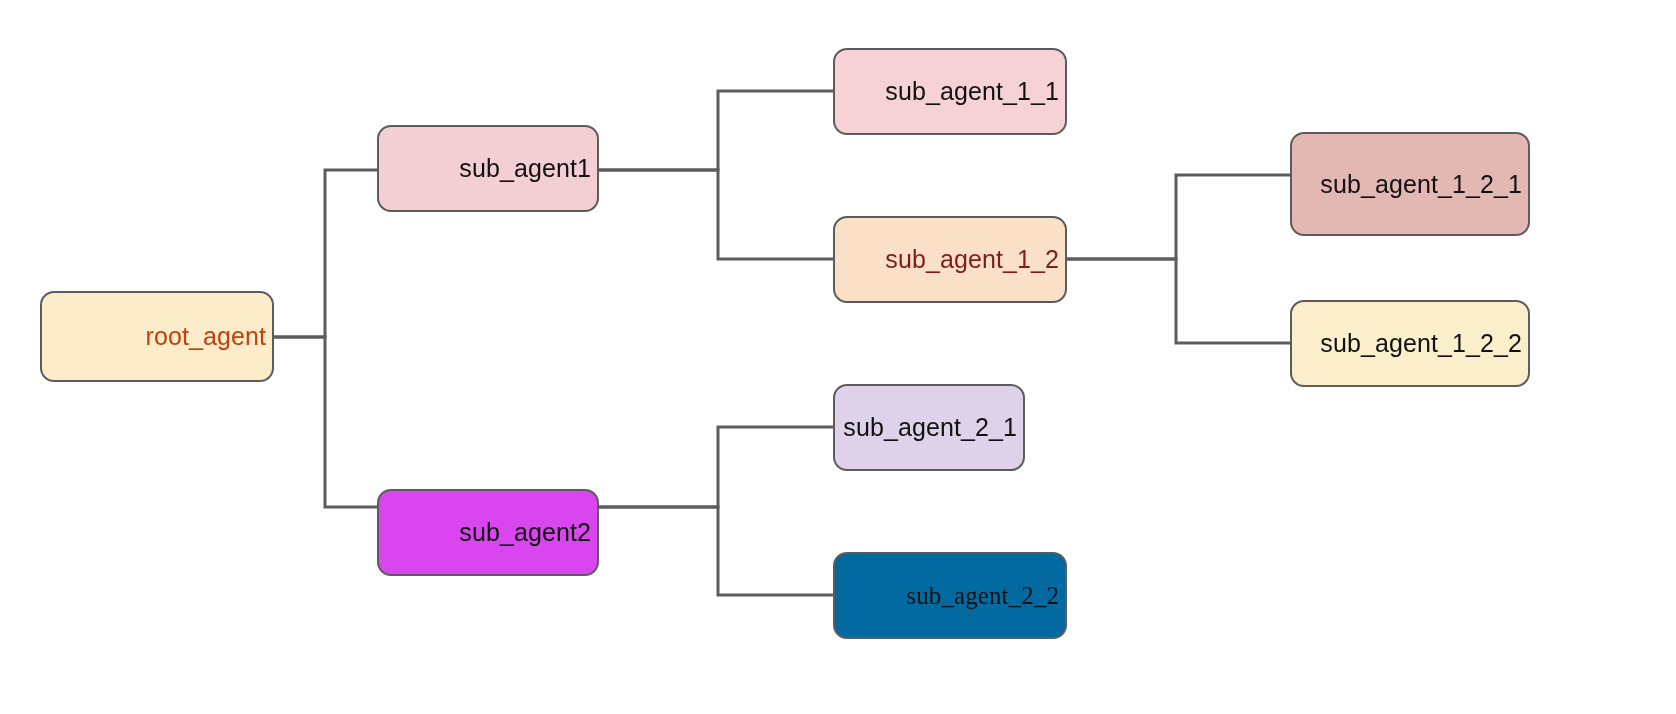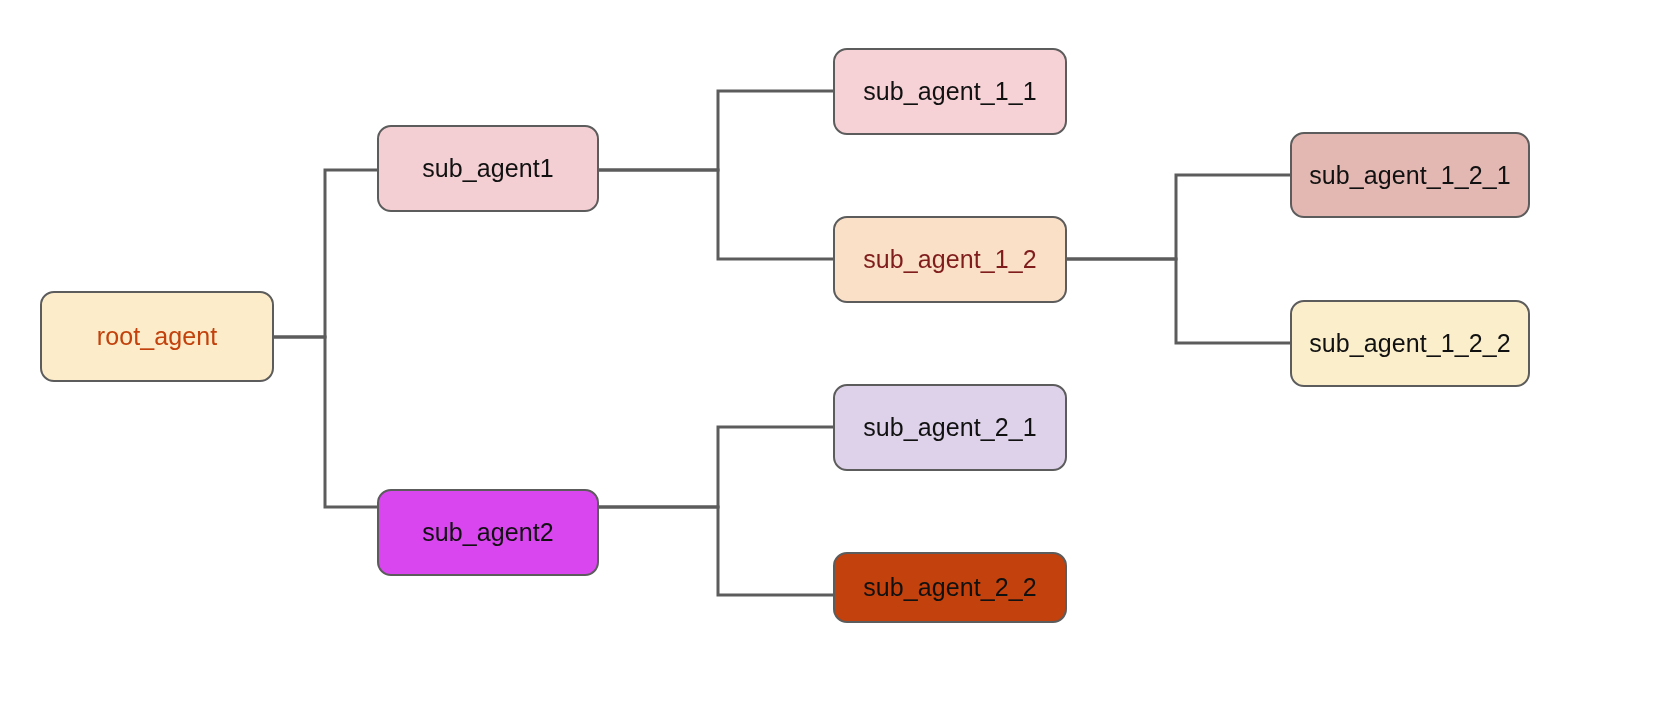--- a/index.html
+++ b/index.html
@@ -25,21 +25,21 @@
     top: 0;
     width: 1676px;
     height: 714px;
     pointer-events: none;
   }
   .node {
     position: absolute;
     box-sizing: border-box;
     display: flex;
     align-items: center;
-    justify-content: center;
+    justify-content: flex-end;
     border: 2px solid #5c5c5c;
     border-radius: 14px;
     color: #111111;
     font-size: 25px;
     font-weight: 400;
     letter-spacing: 0.1px;
     line-height: 1;
     text-align: center;
     white-space: nowrap;
     user-select: none;
@@ -72,26 +72,26 @@
       </div>
       <div class="node" style="left: 377px; top: 489px; width: 222px; height: 87px; background: #d946ef; border-color: rgb(92, 92, 92); color: rgb(17, 17, 17);">
         <span class="node-label">sub_agent2</span>
       </div>
       <div class="node" style="left: 833px; top: 48px; width: 234px; height: 87px; background: rgb(246, 210, 214); border-color: rgb(92, 92, 92); color: rgb(17, 17, 17);">
         <span class="node-label">sub_agent_1_1</span>
       </div>
       <div class="node" style="left: 833px; top: 216px; width: 234px; height: 87px; background: rgb(251, 224, 200); border-color: rgb(92, 92, 92); color: #7f1d1d;">
         <span class="node-label">sub_agent_1_2</span>
       </div>
-      <div class="node" style="left: 833px; top: 384px; width: 234px; height: 87px; background: rgb(222, 210, 234); border-color: rgb(92, 92, 92); color: rgb(17, 17, 17);">
+      <div class="node" style="left: 833px; top: 384px; width: 192px; height: 87px; background: rgb(222, 210, 234); border-color: rgb(92, 92, 92); color: rgb(17, 17, 17);">
         <span class="node-label">sub_agent_2_1</span>
       </div>
-      <div class="node" style="left: 833px; top: 552px; width: 234px; height: 71px; background: #c2410c; border-color: rgb(92, 92, 92); color: rgb(17, 17, 17);">
+      <div class="node" style="left: 833px; top: 552px; width: 234px; height: 87px; background: #0369a1; border-color: rgb(92, 92, 92); color: rgb(17, 17, 17); font-family: Liberation Serif, serif;">
         <span class="node-label">sub_agent_2_2</span>
       </div>
-      <div class="node" style="left: 1290px; top: 132px; width: 240px; height: 86px; background: rgb(227, 183, 178); border-color: rgb(92, 92, 92); color: rgb(17, 17, 17);">
+      <div class="node" style="left: 1290px; top: 132px; width: 240px; height: 104px; background: rgb(227, 183, 178); border-color: rgb(92, 92, 92); color: rgb(17, 17, 17);">
         <span class="node-label">sub_agent_1_2_1</span>
       </div>
       <div class="node" style="left: 1290px; top: 300px; width: 240px; height: 87px; background: rgb(251, 238, 203); border-color: rgb(92, 92, 92); color: rgb(17, 17, 17);">
         <span class="node-label">sub_agent_1_2_2</span>
       </div>
     </div>
 </div>
 
 </body></html>

